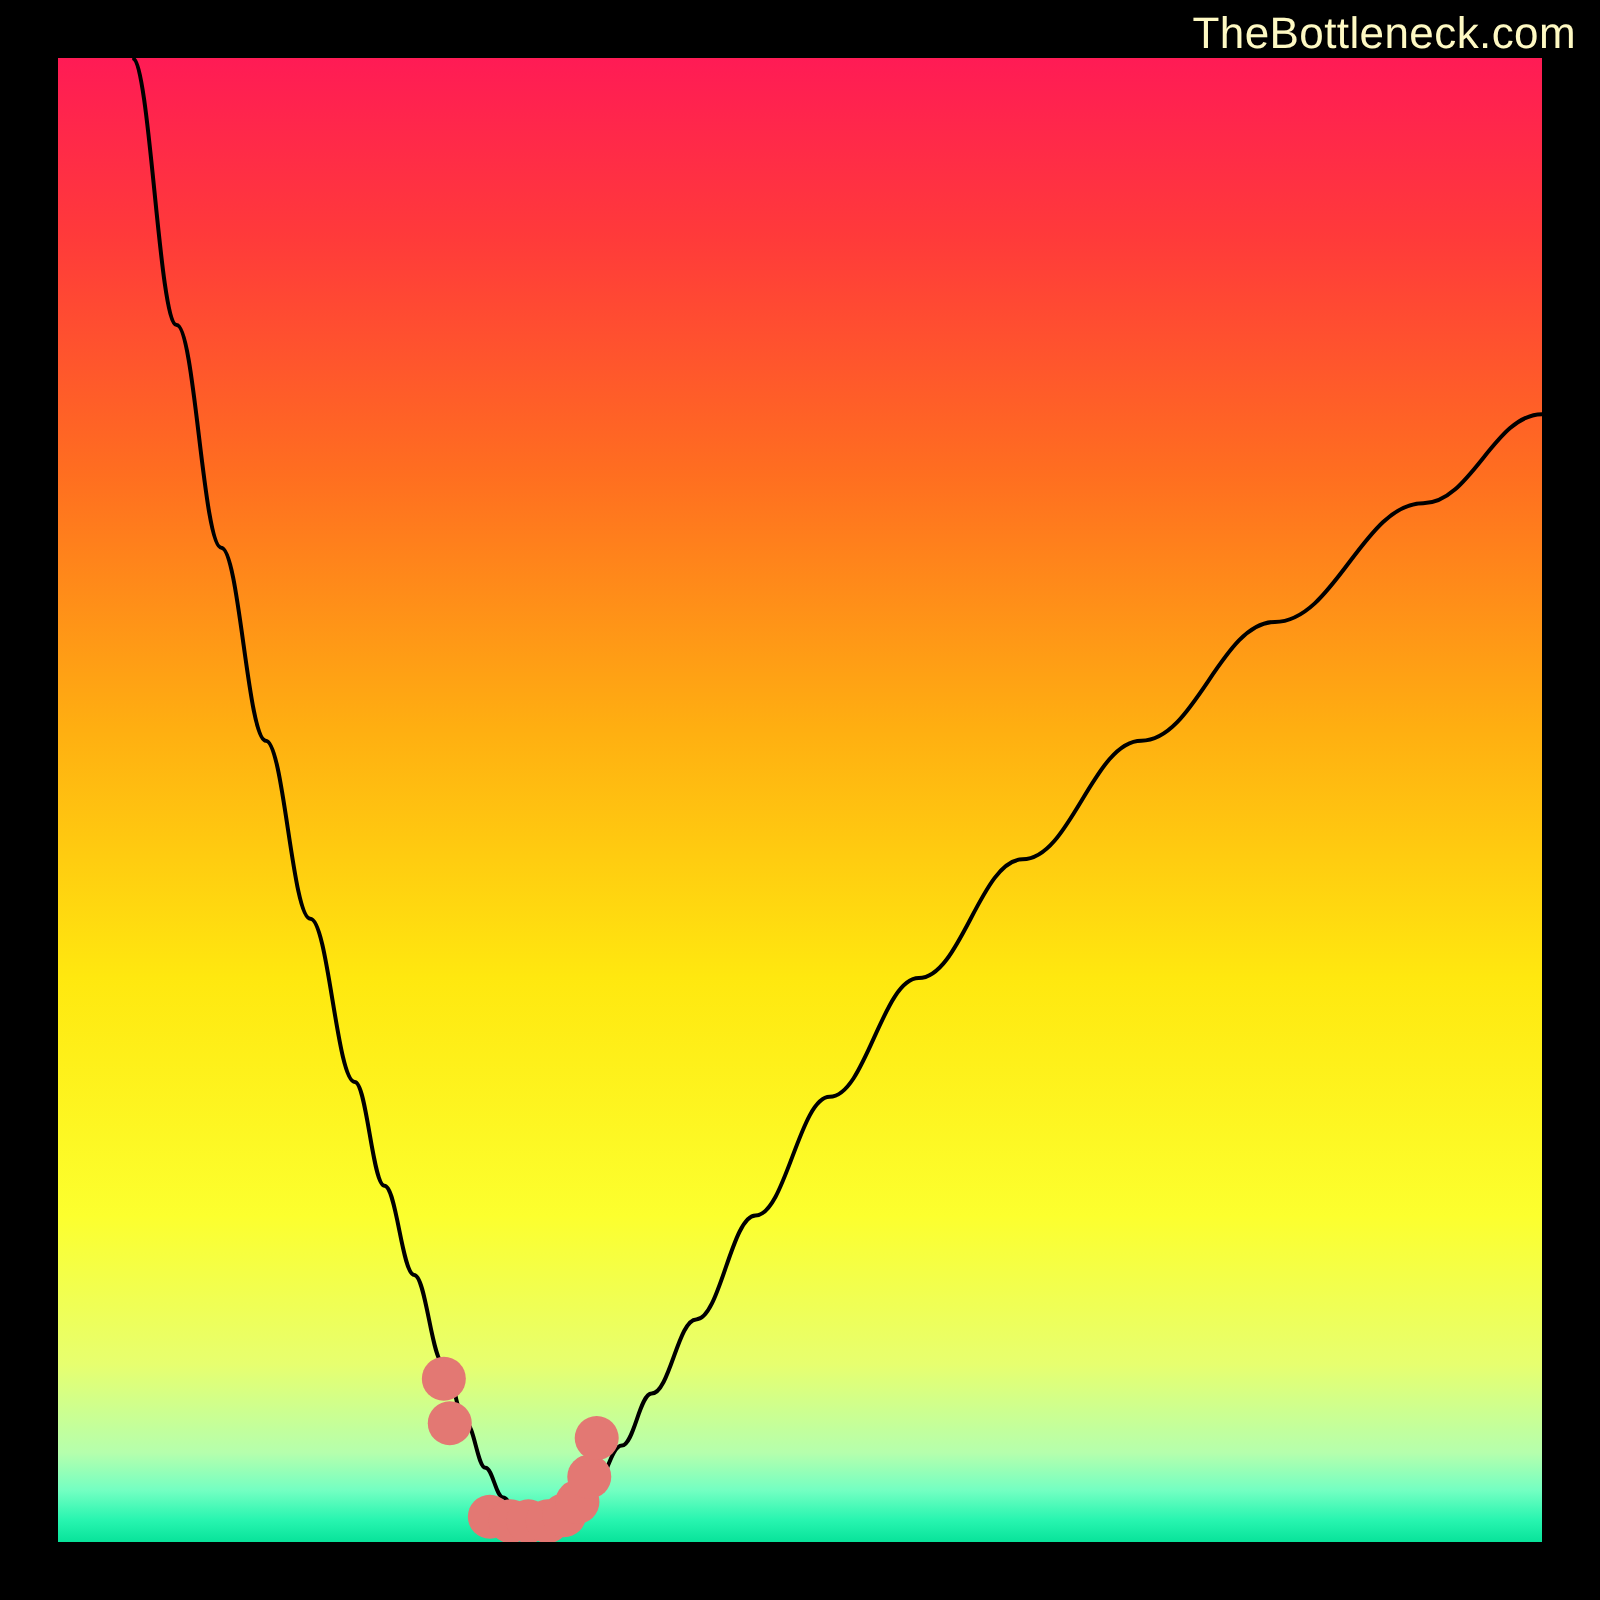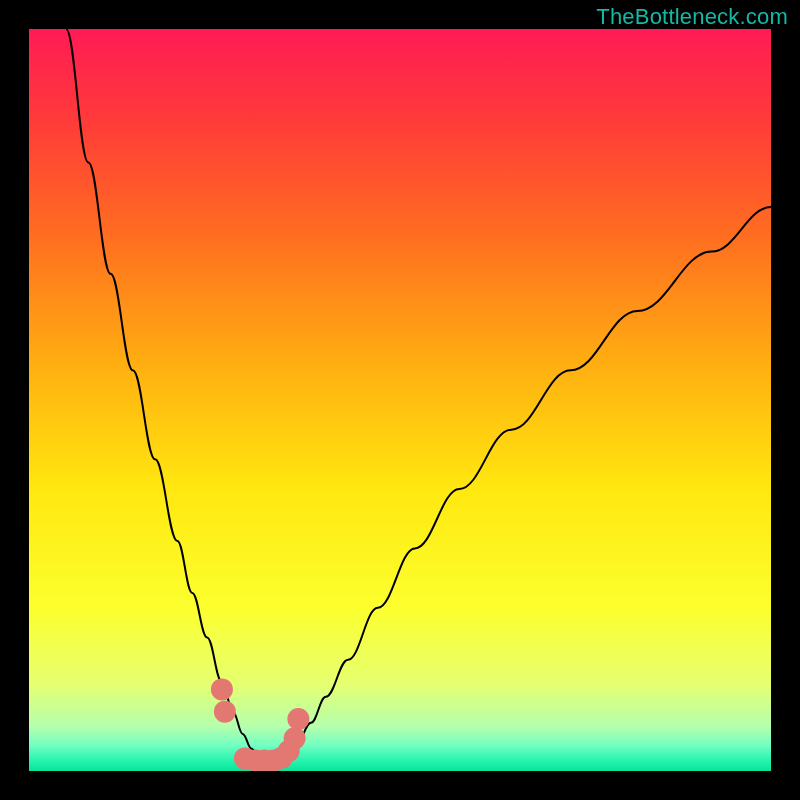--- a/index.html
+++ b/index.html
@@ -16,21 +16,21 @@
     top: 0;
     left: 0;
     width: 800px;
     height: 800px;
     background: #000;
   }
   .watermark {
     position: absolute;
     top: 4px;
     right: 12px;
-    color: #14b8a6;
+    color: #fef9c3;
     font-size: 22px;
     font-weight: 500;
     letter-spacing: 0.2px;
     z-index: 10;
   }
   .plot-outer {
     position: absolute;
     left: 29px;
     top: 29px;
     width: 742px;

